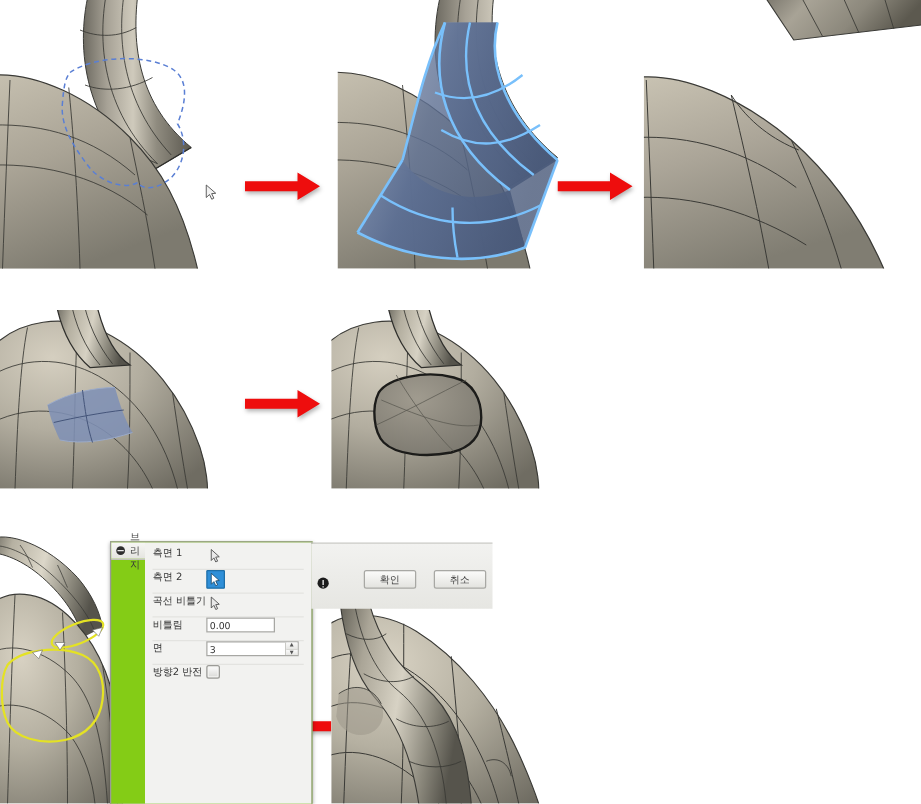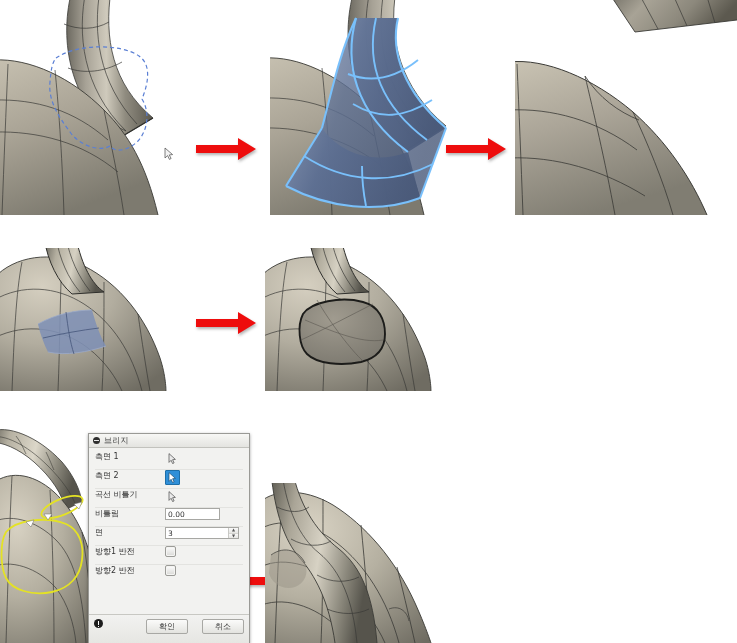--- a/index.html
+++ b/index.html
@@ -14,21 +14,21 @@
   
   .arrow{position:absolute;}
   .arrow svg{filter:drop-shadow(1px 2px 1.5px rgba(0,0,0,.30));}
 
   
   #bridge-dialog{
     position:absolute;left:88px;top:433px;width:160px;height:209px;
     background:#84cc16;border:1px solid #9a9a96;
     box-shadow:0 1px 3px rgba(0,0,0,.35);
     font-size:8px;color:#2b2b2b;
-    display:flex;flex-direction:column;
+    display:flex;flex-direction:row;
   }
   .dlg-title{
     height:13px;flex:0 0 13px;display:flex;align-items:center;gap:4px;
     padding:0 4px;
     background:linear-gradient(#f7f7f5,#e4e4e0);
     border-bottom:1px solid #c2c2bd;
   }
   .dlg-title .tico{
     width:7px;height:7px;border-radius:50%;
     background:#2e2e2e;position:relative;flex:0 0 7px;
@@ -70,22 +70,22 @@
     box-sizing:border-box;
   }
   .spin-wrap{display:flex;width:74px;height:12px;border:1px solid #a7a7a3;background:#fff;box-sizing:border-box;}
   .spin-wrap .sv{flex:1 1 auto;font-size:7.5px;color:#333;line-height:11px;padding:0 2px;}
   .spin-btns{flex:0 0 9px;display:flex;flex-direction:column;border-left:1px solid #c9c9c5;}
   .spin-btns div{flex:1 1 50%;display:flex;align-items:center;justify-content:center;
     background:linear-gradient(#fafafa,#e6e6e3);font-size:4px;color:#555;line-height:1;}
   .spin-btns div:first-child{border-bottom:1px solid #d6d6d2;}
 
   .dlg-foot{
-    flex:0 0 20px;height:20px;display:flex;align-items:flex-start;
-    padding:4px 5px;gap:14px;
+    flex:0 0 20px;height:20px;display:flex;align-items:flex-end;
+    padding:16px 5px;gap:14px;
     background:linear-gradient(#f2f2f0,#e6e6e2);
     border-top:1px solid #c8c8c3;
   }
   .info-ico{
     width:9px;height:9px;border-radius:50%;background:#1c1c1c;
     position:relative;flex:0 0 9px;
   }
   .info-ico:after{
     content:"";position:absolute;left:4px;top:2px;width:1px;height:4px;background:#fff;
   }
@@ -487,26 +487,20 @@
         <span class="spin-wrap">
           <span class="sv">3</span>
           <span class="spin-btns">
             <div>▲</div>
             <div>▼</div>
           </span>
         </span>
       </span>
     </div>
 
-    <div class="row">
-      <span class="lbl">방향1 반전</span>
-      <span class="ctl">
-        <span class="cbx"></span>
-      </span>
-    </div>
 
     <div class="row">
       <span class="lbl">방향2 반전</span>
       <span class="ctl">
         <span class="cbx"></span>
       </span>
     </div>
 
 
   </div>

